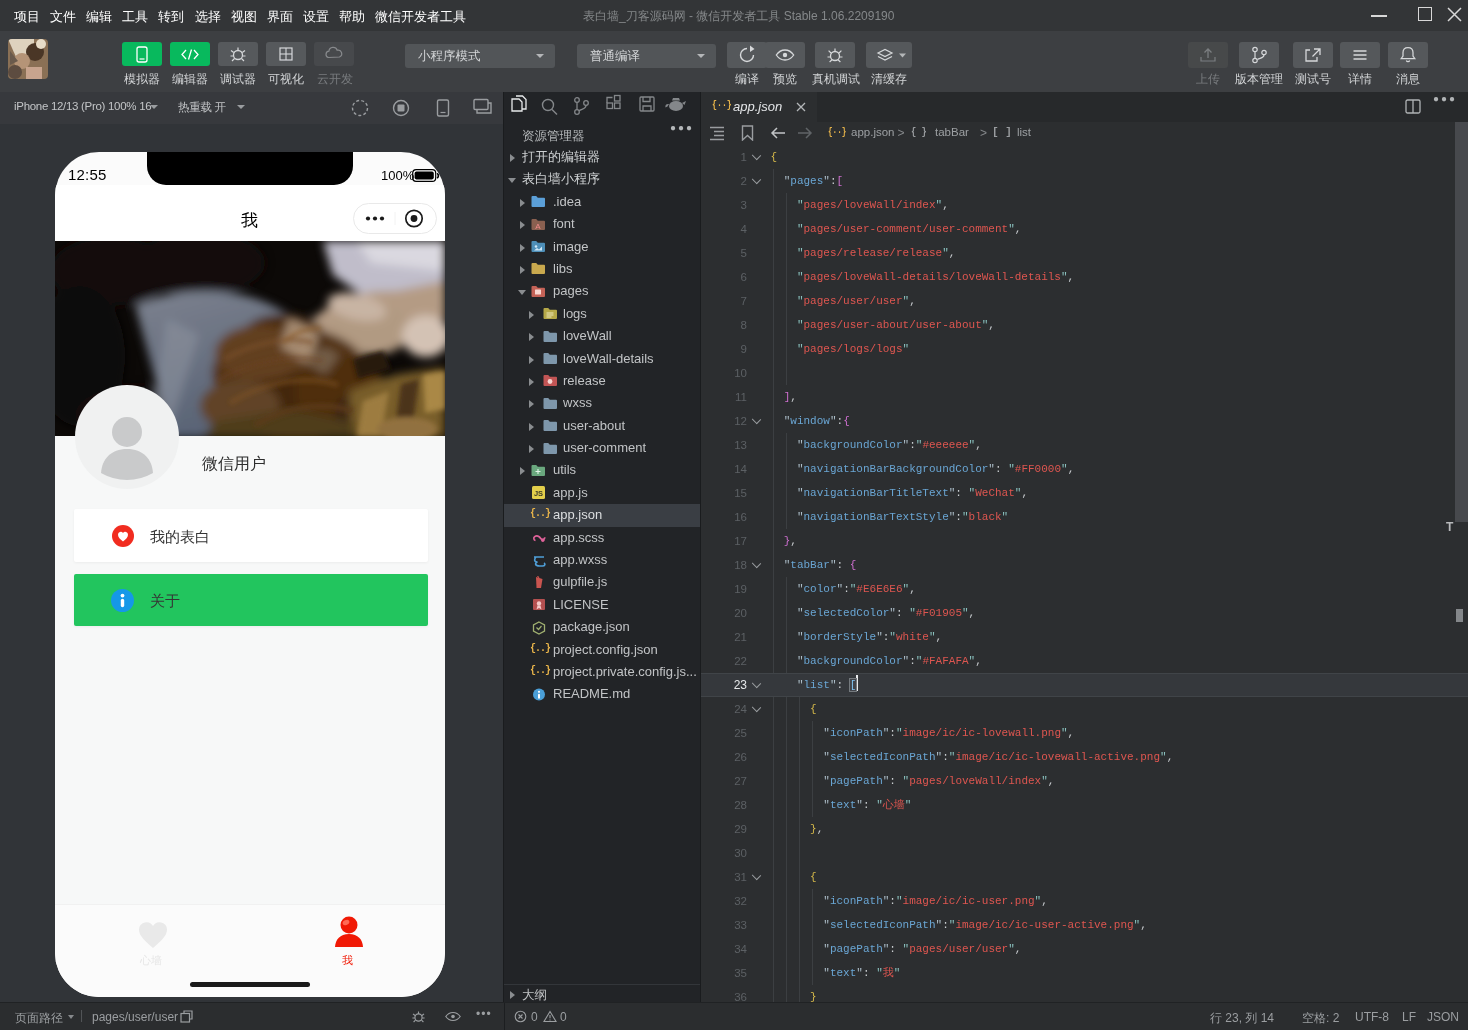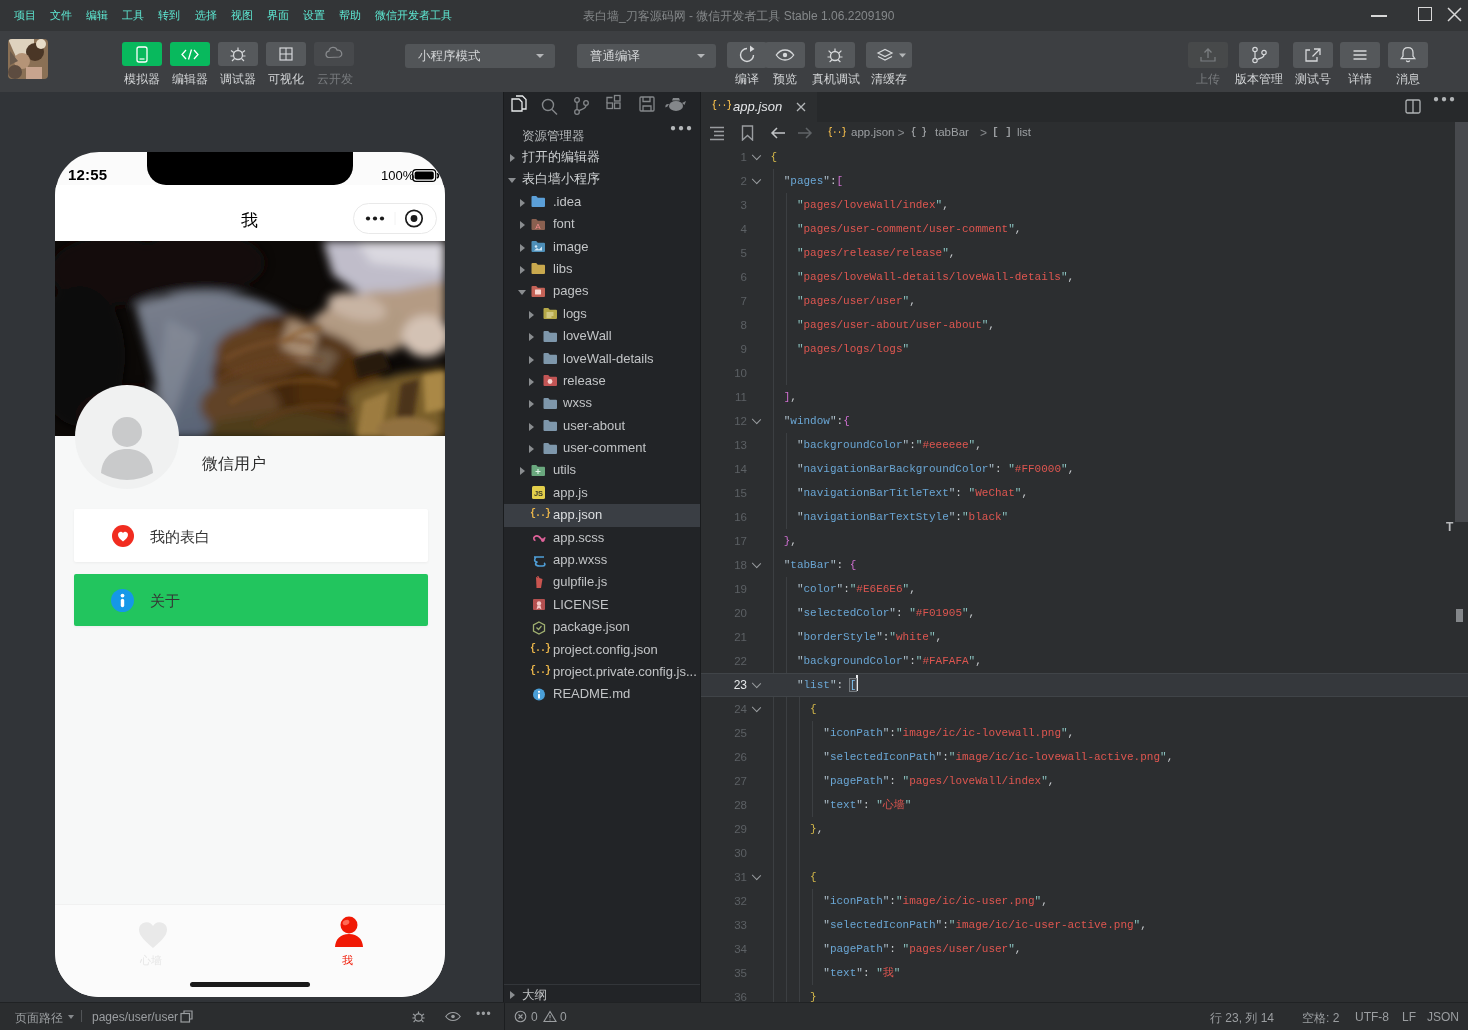--- a/index.html
+++ b/index.html
@@ -1,20 +1,20 @@
 <!DOCTYPE html>
 <html><head>
 <meta charset="utf-8">
 <style>
 *{margin:0;padding:0;box-sizing:border-box}
 html,body{width:1468px;height:1030px;overflow:hidden;background:#2c2e30;font-family:"Liberation Sans",sans-serif;-webkit-font-smoothing:antialiased}
 #app{position:relative;width:1468px;height:1030px}
 
 #titlebar{position:absolute;left:0;top:0;width:1468px;height:31px;background:#333537}
-.menu{position:absolute;top:8px;font-size:11px;color:#5eead4;letter-spacing:0}
+.menu{position:absolute;top:8px;font-size:13px;color:#ffffff;letter-spacing:0}
 #wtitle{position:absolute;top:8px;left:583px;font-size:12px;color:#85888a}
 .winbtn{position:absolute;top:0;height:31px;width:46px}
 
 #toolbar{position:absolute;left:0;top:31px;width:1468px;height:61px;background:#3d3f42}
 .tbtn{position:absolute;top:11px;width:40px;height:24px;border-radius:3px}
 .tbtn.green{background:#08b95d}
 .tbtn.gray{background:#56595c}
 .tbtn.dim{background:#47494c}
 .tlabel{position:absolute;top:40px;font-size:12px;color:#d2d4d6;width:64px;text-align:center}
 .tlabel.dim{color:#797c7f}
@@ -186,23 +186,38 @@
     <div class="tlabel" style="left:1328px">详情</div>
     <div class="ibtn" style="left:1388px">
         <svg width="40" height="26">
           <path d="M20 5.5 c-3.1 0-5 2.2-5 5 v3.5 l-1.8 2.5 h13.6 L25 14 v-3.5 c0-2.8-1.9-5-5-5 Z" fill="none" stroke="#d6d8da" stroke-width="1.25"></path>
           <path d="M18.3 18.5 a1.8 1.8 0 0 0 3.4 0" fill="none" stroke="#d6d8da" stroke-width="1.2"></path>
         </svg>
       </div>
     <div class="tlabel" style="left:1376px">消息</div>
   </div>
   <div id="sim">
+    <div id="simhead">
+      <span style="position:absolute;left:14px;top:8px">iPhone 12/13 (Pro) 100% 16</span>
+      <span style="position:absolute;left:150px;top:13px;width:0;height:0;border-left:4px solid transparent;border-right:4px solid transparent;border-top:4px solid #9a9da0"></span>
+      <span style="position:absolute;left:178px;top:8px">热重载 开</span>
+      <span style="position:absolute;left:237px;top:13px;width:0;height:0;border-left:4px solid transparent;border-right:4px solid transparent;border-top:4px solid #9a9da0"></span>
+      <svg style="position:absolute;left:345px;top:0" width="150" height="32">
+        <circle cx="15" cy="16" r="7.5" fill="none" stroke="#9a9da0" stroke-width="1.4" stroke-dasharray="3 2.2"></circle>
+        <circle cx="56" cy="16" r="7.5" fill="none" stroke="#9a9da0" stroke-width="1.4"></circle>
+          <rect x="52.5" y="12.5" width="7" height="7" rx="1" fill="#9a9da0"></rect>
+        <rect x="92.5" y="8" width="11" height="16" rx="1.5" fill="none" stroke="#9a9da0" stroke-width="1.4"></rect>
+          <line x1="95.5" y1="20.5" x2="100.5" y2="20.5" stroke="#9a9da0" stroke-width="1.2"></line>
+        <rect x="129" y="7.5" width="14" height="10" rx="1" fill="none" stroke="#9a9da0" stroke-width="1.4"></rect>
+          <path d="M132 17.5 v3.5 h14 v-10 h-3" fill="none" stroke="#9a9da0" stroke-width="1.4"></path>
+      </svg>
+    </div>
     <div id="phone">
       <div style="position:absolute;left:92px;top:0;width:206px;height:33px;background:#000;border-radius:0 0 19px 19px"></div>
-      <div style="position:absolute;left:13px;top:14px;font-size:15px;font-weight:bold;color:#000;letter-spacing:.2px">12:55</div>
+      <div style="position:absolute;left:13px;top:14px;font-size:15px;font-weight:normal;color:#000;letter-spacing:.2px">12:55</div>
       <div style="position:absolute;left:326px;top:16px;font-size:13px;color:#000">100%</div>
       <svg style="position:absolute;left:357px;top:16.5px" width="28" height="13">
           <rect x="0.7" y="0.7" width="23" height="11.6" rx="3.4" fill="none" stroke="#000" stroke-width="1.2"></rect>
           <rect x="2.6" y="2.6" width="19.2" height="7.8" rx="1.8" fill="#000"></rect>
           <path d="M25.2 4.2 a 3.6 3.6 0 0 1 0 5" fill="none" stroke="#000" stroke-width="1.6"></path>
         </svg>
       <div style="position:absolute;left:0;top:33px;width:390px;height:56px;background:#fff"></div>
       <div style="position:absolute;left:186px;top:57px;font-size:17px;color:#000">我</div>
       <div style="position:absolute;left:297.5px;top:51px;width:84px;height:31px;border:1px solid #e9e9e9;border-radius:16px;background:#fff">
         <svg width="82" height="29">

